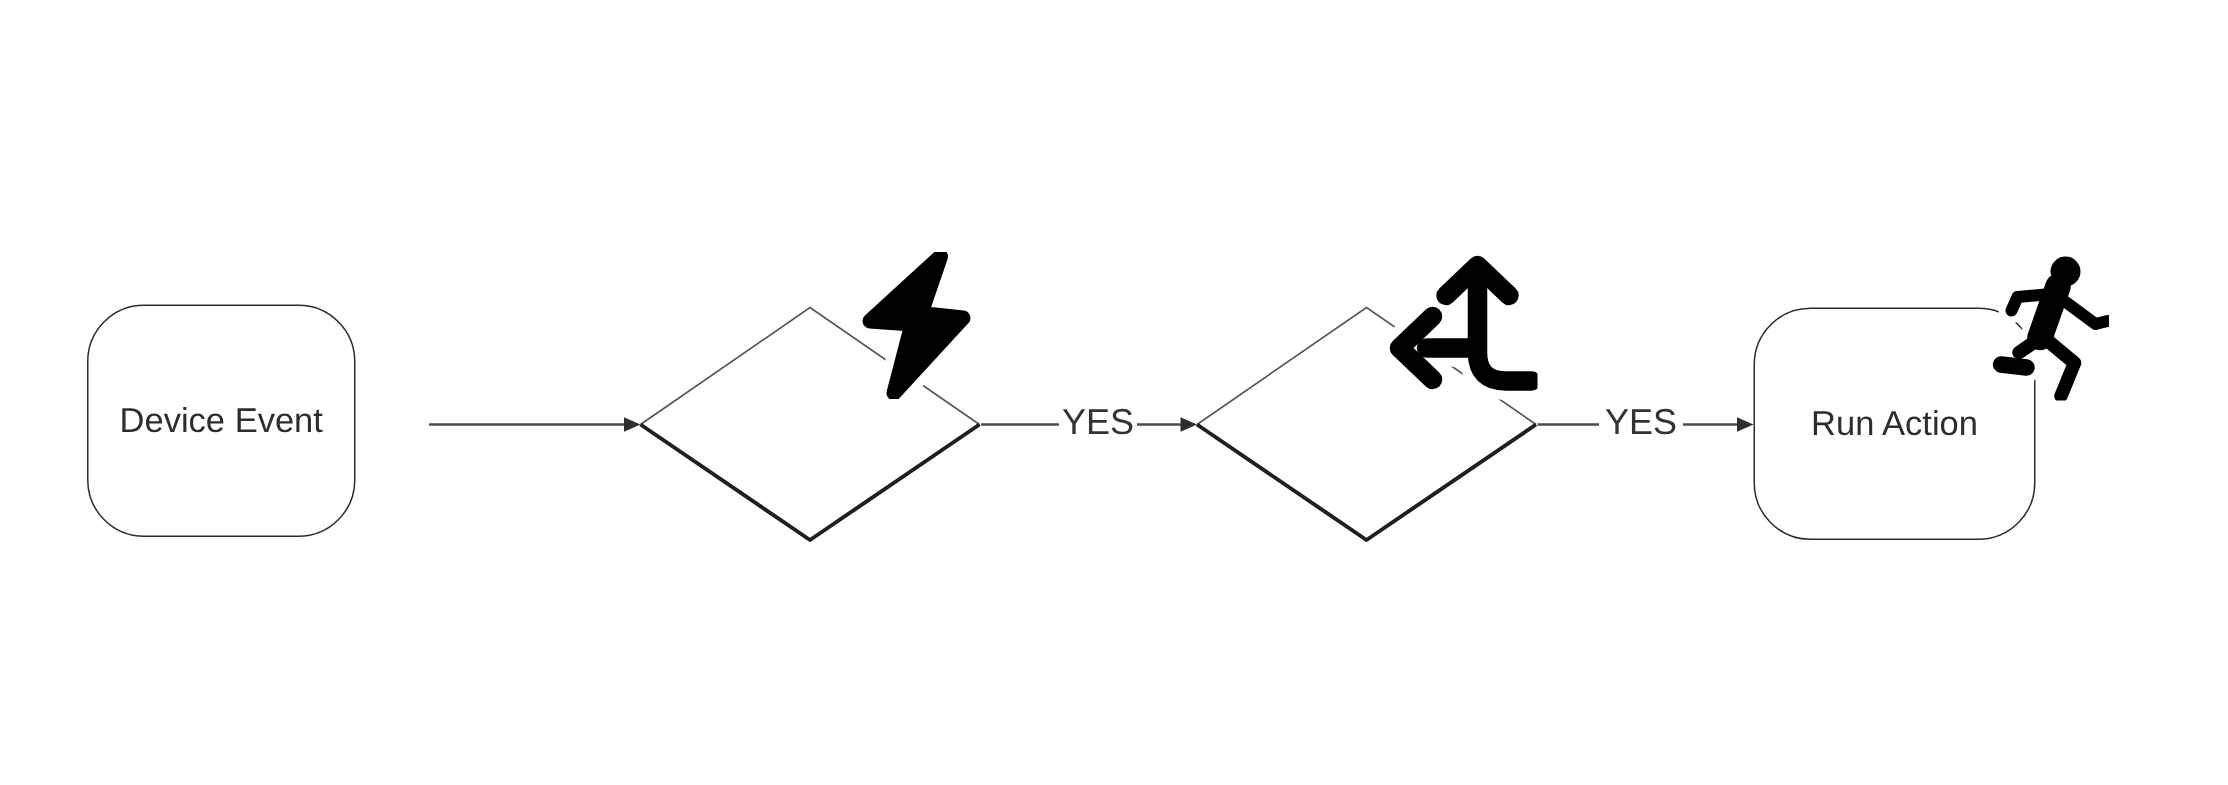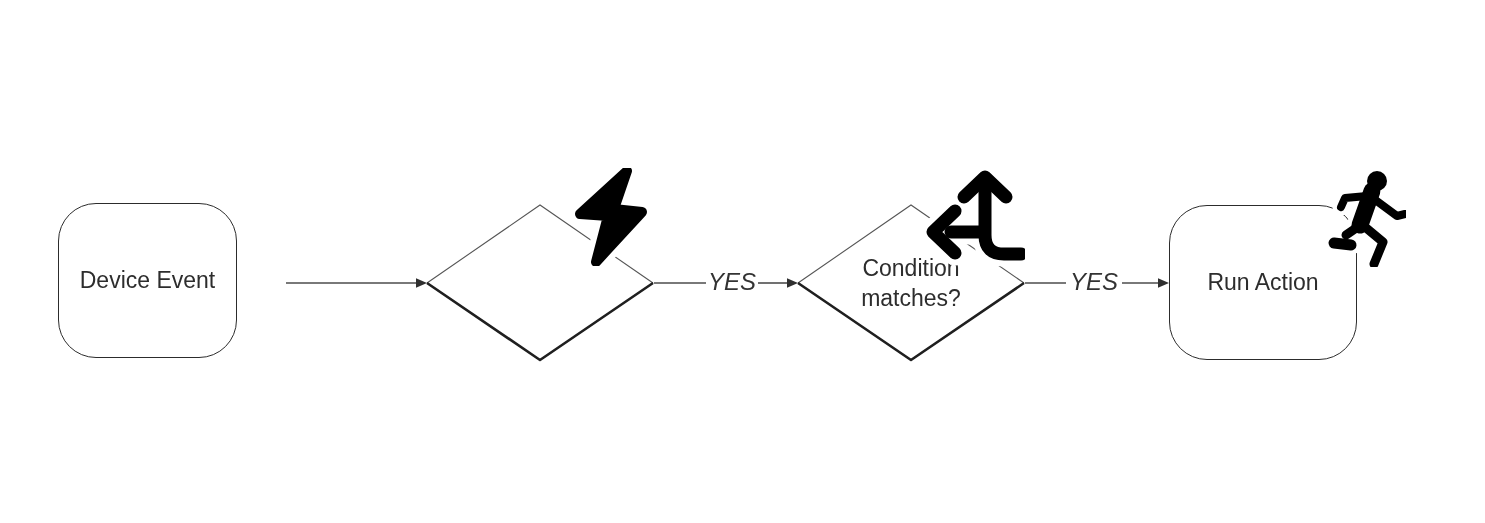--- a/index.html
+++ b/index.html
@@ -24,21 +24,21 @@
     display:flex;align-items:center;justify-content:center;
   }
   .nlabel{font-size:23px;color:#2d2d2d;white-space:nowrap;}
   .dlabel{
     position:absolute;transform:translate(-50%,-50%);
     width:142px;text-align:center;
     font-size:23px;line-height:30px;color:#2d2d2d;
   }
   .elabel{
     position:absolute;transform:translate(-50%,-50%);
-    font-size:24px;color:#333333;white-space:nowrap;font-style:italic;
+    font-size:24px;color:#333333;white-space:nowrap;
   }
   .icon{position:absolute;}
 </style>
 </head>
 <body>
 
 <div class="canvas">
 
   <svg class="layer" width="1485" height="523" viewBox="0 0 1485 523">
 
@@ -72,21 +72,20 @@
 
   <div class="node" style="left:58px;top:203px;width:179px;height:155px;">
     <span class="nlabel">Device Event</span>
   </div>
 
   <div class="node" style="left:1169px;top:205px;width:188px;height:155px;">
     <span class="nlabel">Run Action</span>
   </div>
 
 
-  <div class="dlabel" style="left:911px;top:283px;">Condition matches?</div>
 
   <div class="elabel" style="left:732px;top:282px;">YES</div>
 
   <div class="elabel" style="left:1094px;top:282px;">YES</div>
 
   <svg class="icon" style="left:572px;top:168px;" width="78" height="98" viewBox="0 0 78 98">
     <g>
       <path d="M 55 3 L 8 46 L 36 48 L 24 94 L 70 44 L 42 41 Z" fill="#ffffff" stroke="#ffffff" stroke-width="22" stroke-linejoin="round"></path>
     </g>
     <g>

